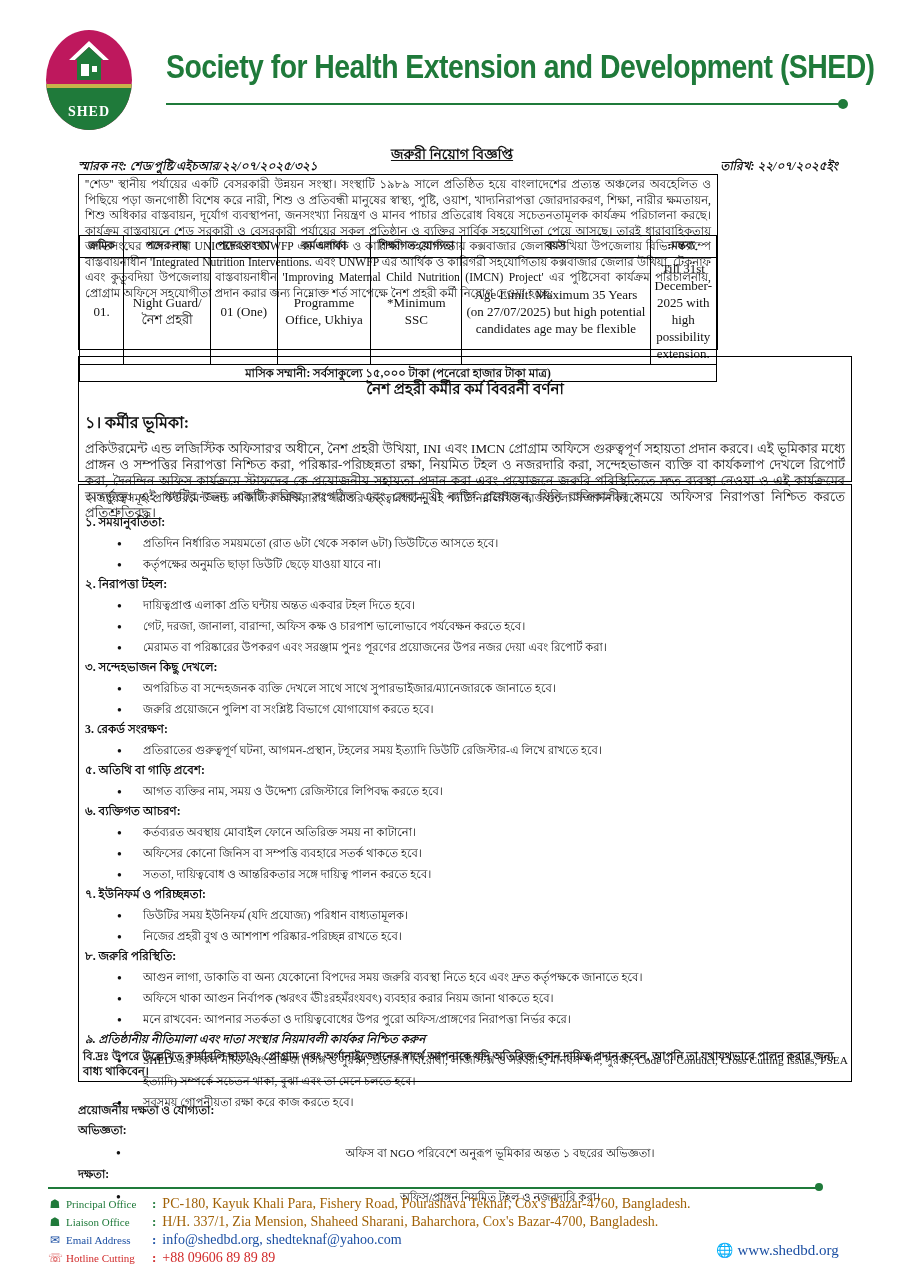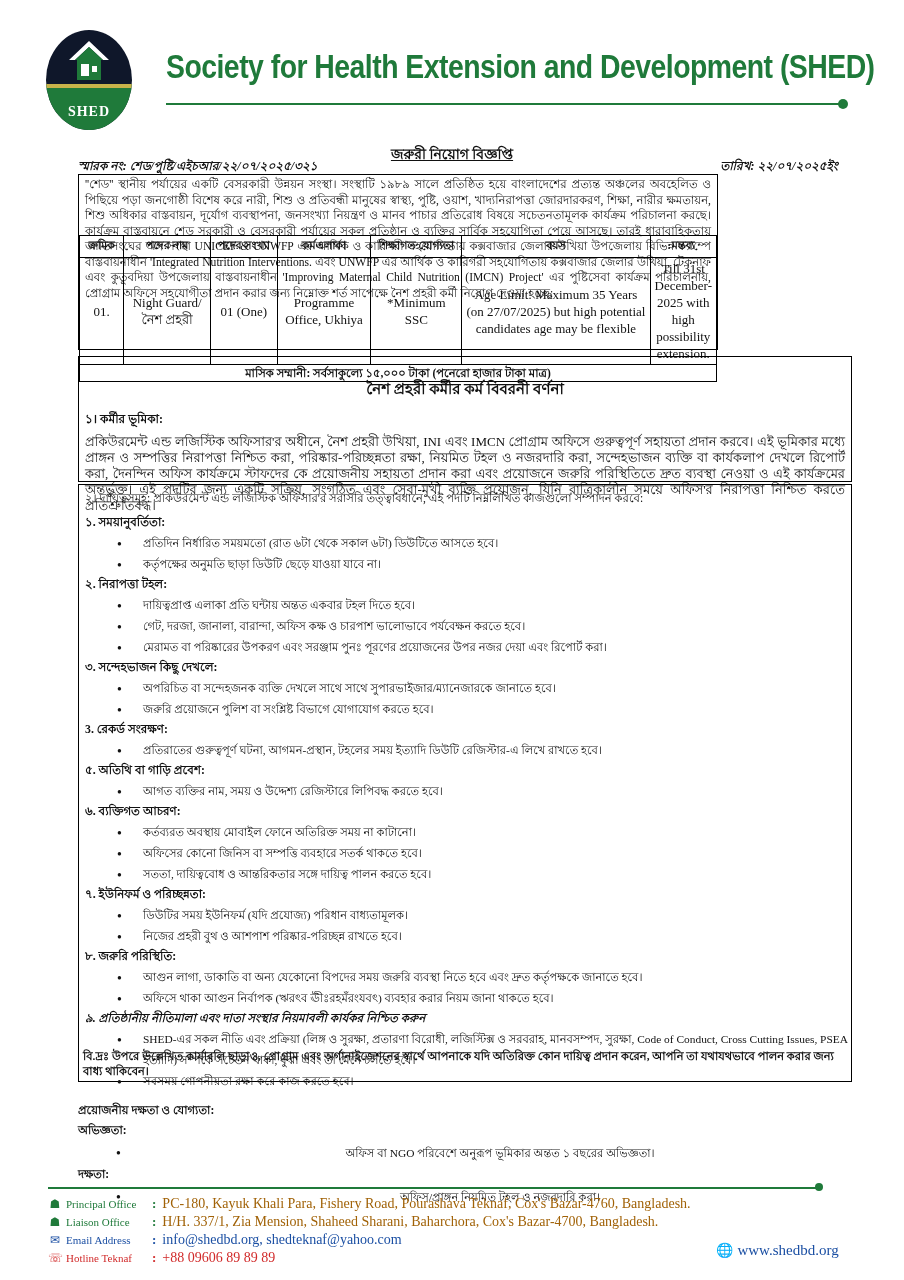--- a/index.html
+++ b/index.html
@@ -2,21 +2,21 @@
 <html><head>
 <meta charset="utf-8">
 <style>
   html, body { margin: 0; padding: 0; background: #ffffff; }
   body { width: 904px; height: 1280px; position: relative; overflow: hidden;
          font-family: "Liberation Serif", serif; color: #111; }
 
   
   .hdr { position: absolute; left: 0; top: 0; width: 904px; height: 135px; }
   .logo { position: absolute; left: 46px; top: 30px; width: 86px; height: 100px; border-radius: 50%;
-          overflow: hidden; background: #0f172a; }
+          overflow: hidden; background: #be185d; }
   .logo .bottom { position: absolute; left: 0; bottom: 0; width: 100%; height: 42%; background: #1f7a3a;
                   border-top: 4px solid #c8b24a; }
   .logo .house { position: absolute; left: 22px; top: 10px; width: 42px; height: 44px; }
   .logo .shed { position: absolute; left: 0; bottom: 10px; width: 100%; text-align: center;
                 color: #fff; font-weight: bold; font-size: 14px; letter-spacing: 1px; font-family: "Liberation Serif", serif; }
   .org-name { position: absolute; left: 166px; top: 48px; font-family: "Liberation Sans", sans-serif;
               font-weight: bold; font-size: 33px; color: #1f7a3a; letter-spacing: -0.6px;
               transform: scaleX(0.86); transform-origin: left center; white-space: nowrap; }
   .hdr-line { position: absolute; left: 166px; top: 103px; width: 676px; height: 2px; background: #1f7a3a; }
   .hdr-dot { position: absolute; left: 838px; top: 99px; width: 10px; height: 10px; border-radius: 50%; background: #1f7a3a; }
@@ -32,21 +32,21 @@
   .intro { padding: 2px 6px 2px 6px; font-size: 11.6px; line-height: 15.5px; text-align: justify; }
   table.jobs { position: absolute; left: 0; top: 60px; width: 100%; border-collapse: collapse; font-size: 12px; }
   table.jobs th, table.jobs td { border: 1px solid #000; text-align: center; }
   table.jobs th { font-weight: bold; font-size: 11px; height: 17px; }
   table.jobs td { font-size: 13px; line-height: 17px; padding: 2px 4px; height: 52px; }
   table.jobs td.salary { font-weight: bold; font-size: 11.5px; height: 16px; padding: 0; line-height: 16px; }
 
   
   .box2 { position: absolute; left: 78px; top: 356px; width: 774px; height: 126px; border: 1.5px solid #000; box-sizing: border-box; }
   .box2 .ttl { text-align: center; font-weight: bold; font-size: 15px; margin-top: 20px; }
-  .box2 .sec { font-weight: bold; font-size: 12px; margin: 8px 0 0 6px; }
+  .box2 .sec { font-weight: bold; font-size: 16px; margin: 8px 0 0 6px; }
   .box2 .para { font-size: 13px; line-height: 16px; margin: 4px 6px 0 6px; text-align: justify; }
 
   .box3 { position: absolute; left: 78px; top: 484px; width: 774px; height: 598px; border: 1.5px solid #000; box-sizing: border-box; }
   .box3 .intro2 { font-size: 11.5px; margin: 5px 0 0 6px; }
   .box3 .intro2 b { font-weight: normal; }
   .sub { font-weight: bold; font-size: 11.8px; margin-left: 6px; line-height: 18px; }
   .sub.italic { font-style: italic; text-decoration: none; }
   ul.blt { list-style: none; margin: 2px 0 0 0; padding: 0 0 0 38px; }
   ul.blt li { position: relative; padding-left: 26px; font-size: 11.4px; line-height: 21px; }
   ul.blt li::before { content: "●"; position: absolute; left: 0; top: 0; font-size: 8px; }
@@ -168,20 +168,21 @@
       </ul>
       <div class="sub">৭. ইউনিফর্ম ও পরিচ্ছন্নতা:</div>
       <ul class="blt">
         <li>ডিউটির সময় ইউনিফর্ম (যদি প্রযোজ্য) পরিধান বাধ্যতামূলক।</li>
         <li>নিজের প্রহরী বুথ ও আশপাশ পরিষ্কার-পরিচ্ছন্ন রাখতে হবে।</li>
       </ul>
       <div class="sub">৮. জরুরি পরিস্থিতি:</div>
       <ul class="blt">
         <li>আগুন লাগা, ডাকাতি বা অন্য যেকোনো বিপদের সময় জরুরি ব্যবস্থা নিতে হবে এবং দ্রুত কর্তৃপক্ষকে জানাতে হবে।</li>
         <li>অফিসে থাকা আগুন নির্বাপক (ঋরৎব ঊীঃরহমঁরংযবৎ) ব্যবহার করার নিয়ম জানা থাকতে হবে।</li>
+        <li>মনে রাখবেন: আপনার সতর্কতা ও দায়িত্ববোধের উপর পুরো অফিস/প্রাঙ্গণের নিরাপত্তা নির্ভর করে।</li>
       </ul>
       <div class="sub italic">৯. প্রতিষ্ঠানীয় নীতিমালা এবং দাতা সংস্থার নিয়মাবলী কার্যকর নিশ্চিত করুন</div>
       <ul class="blt">
         <li>SHED-এর সকল নীতি এবং প্রক্রিয়া (লিঙ্গ ও সুরক্ষা, প্রতারণা বিরোধী, লজিস্টিক্স ও সরবরাহ, মানবসম্পদ, সুরক্ষা, Code of Conduct, Cross Cutting Issues, PSEA ইত্যাদি) সম্পর্কে সচেতন থাকা, বুঝা এবং তা মেনে চলতে হবে।</li>
         <li>সবসময় গোপনীয়তা রক্ষা করে কাজ করতে হবে।</li>
       </ul>
     </div>
   <div class="note">বি.দ্রঃ উপরে উল্লেখিত কার্যাবলি ছাড়াও, প্রোগ্রাম এবং অর্গানাইজেশনের স্বার্থে আপনাকে যদি অতিরিক্ত কোন দায়িত্ব প্রদান করেন, আপনি তা যথাযথভাবে পালন করার জন্য বাধ্য থাকিবেন।</div>
 </div>
 
@@ -213,21 +214,21 @@
     <span class="val">H/H. 337/1, Zia Mension, Shaheed Sharani, Baharchora, Cox's Bazar-4700, Bangladesh.</span>
   </div>
   <div class="ft-row email">
     <span class="ico" style="color:#1b4fa3">✉</span>
     <span class="lbl">Email Address</span>
     <span class="col">:</span>
     <span class="val">info@shedbd.org, shedteknaf@yahoo.com</span>
   </div>
   <div class="ft-row hot">
     <span class="ico" style="color:#d12a2a">☏</span>
-    <span class="lbl">Hotline Teknaf</span>
+    <span class="lbl">Hotline Cutting</span>
     <span class="col">:</span>
     <span class="val">+88 09606 89 89 89</span>
   </div>
 </div>
 <div class="web">
   <span class="globe">🌐</span>
   <span>www.shedbd.org</span>
 </div>
 
 </body></html>

